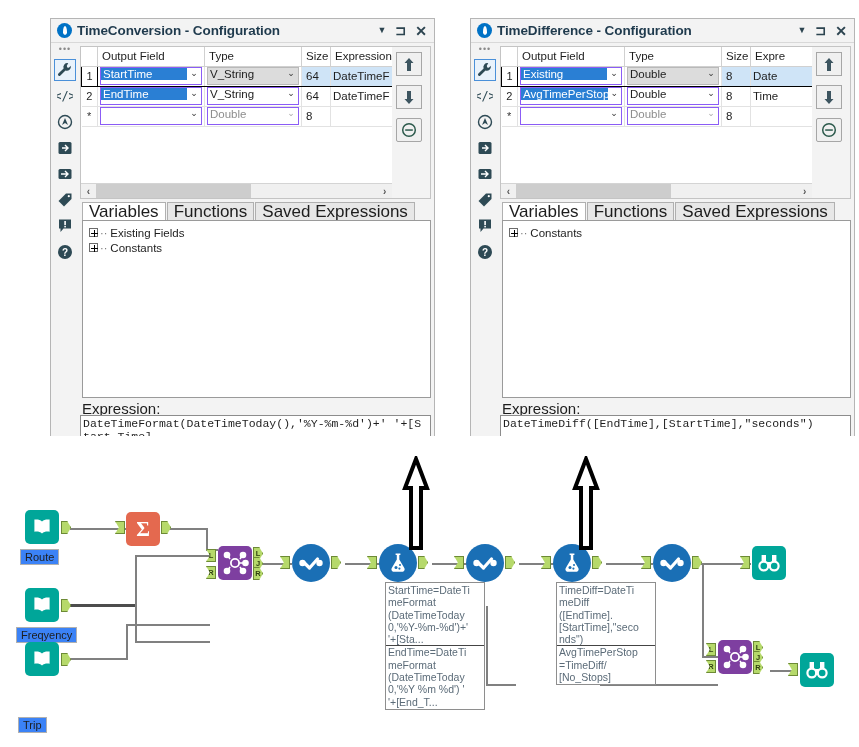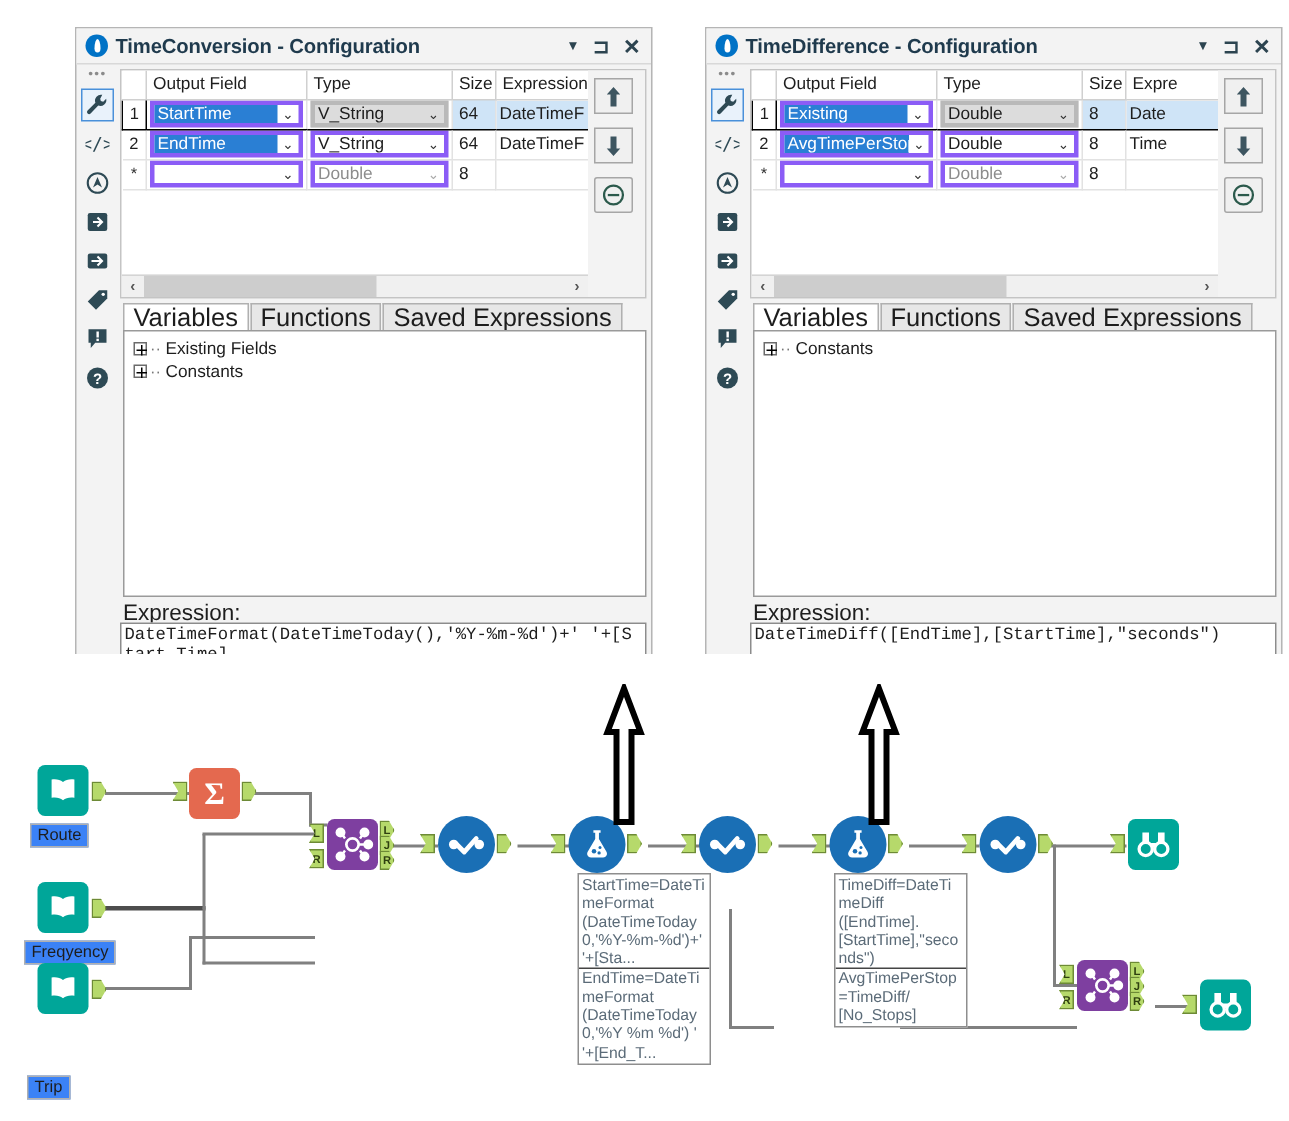--- a/index.html
+++ b/index.html
@@ -76,21 +76,21 @@
     padding:0 2px; height:20px; color:#1d1d1d; background:#fff;
   }
   .c-rownum { width:16px; text-align:center; background:#fff; font-size:11px; }
   .c-of  { width:107px; }
   .c-ty  { width:97px; }
   .c-sz  { width:29px; padding-left:4px !important; }
   .c-ex  { width:63px; color:#9a9a9a; overflow:hidden; white-space:nowrap; }
   tr.selrow td { border-top:1.5px solid #000; border-bottom:1.5px solid #000; }
   tr.selrow .c-rownum { border:1.5px solid #000; }
   tr.selrow .c-sz, tr.selrow .c-ex { background:#cfe4f7; }
-  .cell-combo { display:flex; align-items:center; height:18px; border:3px solid #8b5cf6; background:#fff; }
+  .cell-combo { display:flex; align-items:flex-start; height:18px; border:1px solid #8b5cf6; background:#fff; }
   .cell-combo .val { flex:1 1 auto; padding:0 2px; overflow:hidden; white-space:nowrap; font-size:11.5px;}
   .cell-combo .val.hl { background:#2a7fd4; color:#fff; }
   .cell-combo .arw { width:14px; text-align:center; color:#333; font-size:9px; }
   .cell-combo.gray { background:#dcdcdc; border-color:#b9b9b9; }
   .cell-combo.dis .val { color:#8d8d8d; }
   .cell-combo.dis .arw { color:#a9a9a9; }
   .cell-combo.plain { background:#fff; }
   .row-star .c-rownum { color:#333; }
 
   
@@ -164,21 +164,21 @@
   .port.inarrow  { clip-path:polygon(0 0, 100% 0, 100% 100%, 0 100%, 38% 50%); }
 
   .node-label {
     position:absolute; border:1px solid #b0b0b0; background:#3b82f6;
     font-size:11px; padding:1px 4px; color:#1d1d1d; white-space:nowrap;
   }
 
   .annot {
     position:absolute; border:1px solid #8e8e8e; background:#fff;
     color:#5b6b78; font-size:10.5px; line-height:12.3px;
-    padding:1px 2px; width:89px; word-break:break-all; overflow:hidden;
+    padding:1px 2px; width:100px; word-break:break-all; overflow:hidden;
   }
   .annot-div { border-top:1px solid #444; margin:0 -2px; }
 
   .uparrow { position:absolute; }
 </style>
 </head>
 <body>
 
 <div class="cfg-window" id="cfg-left">
   <div class="titlebar">

